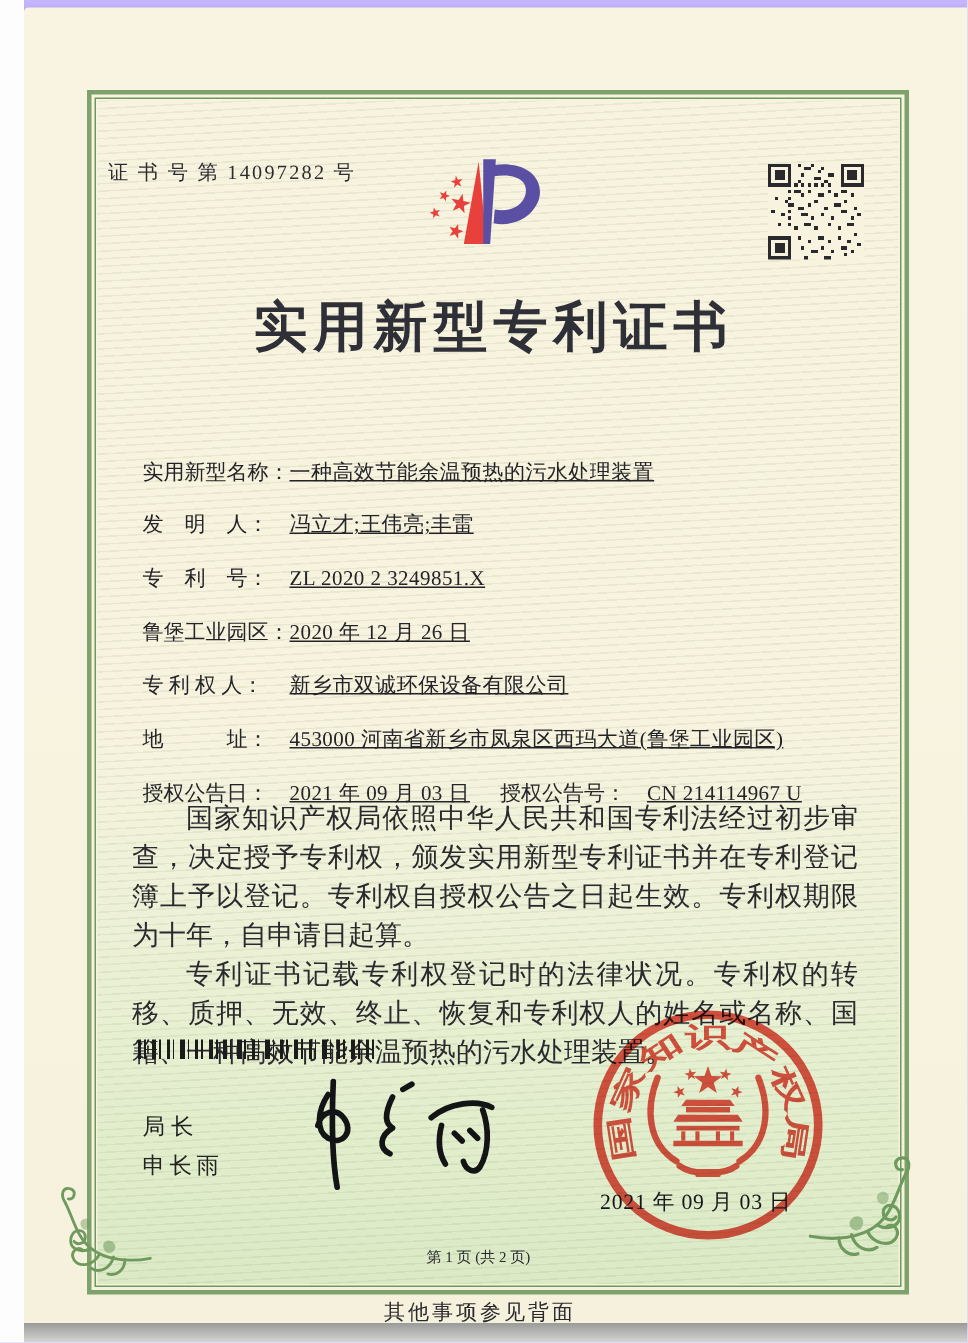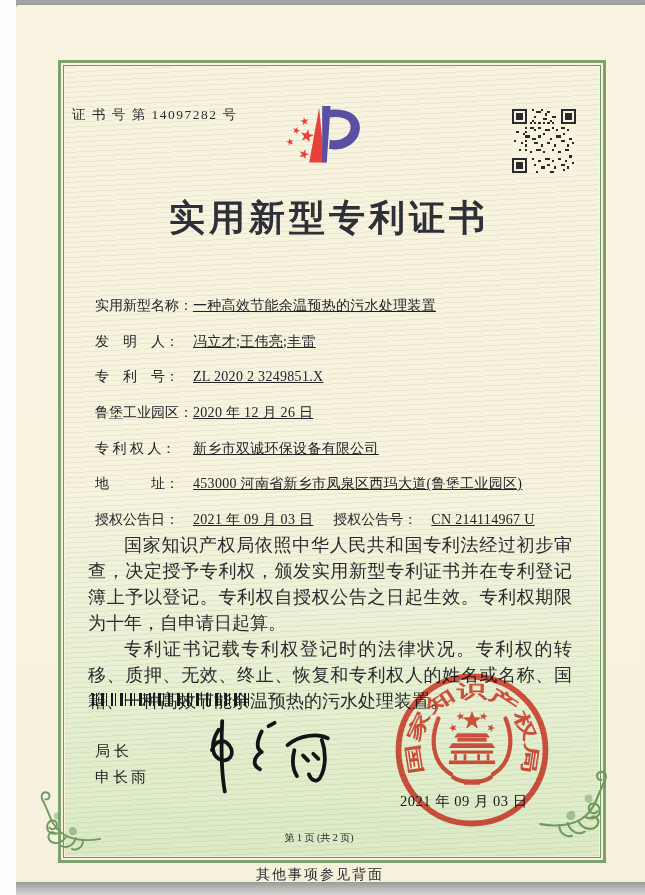--- a/index.html
+++ b/index.html
@@ -1,18 +1,18 @@
 <!DOCTYPE html>
 <html><head>
 <meta charset="utf-8">
 <style>
   html,body{margin:0;padding:0;}
   body{width:645px;height:895px;background:#fdfdfd;overflow:hidden;
        font-family:"Liberation Serif","DejaVu Serif",serif;}
-  .scan{position:relative;width:645px;height:895px;background:#a3a3a3;}
+  .scan{position:relative;width:645px;height:895px;background:#c4b5fd;}
   .paper{position:absolute;left:16px;top:5px;width:629px;height:877px;
          background:linear-gradient(180deg,#f9f4e2 0%,#f8f3df 70%,#f6f1dc 100%);
          border-radius:3px 0 0 0;box-shadow:0 2px 4px rgba(0,0,0,.25);}
   .shadow-bottom{position:absolute;left:16px;top:882px;width:629px;height:13px;
          background:linear-gradient(180deg,#9a9a98,#d6d6d4);}
   
   .ghost-circle{position:absolute;left:92px;top:110px;width:124px;height:124px;border-radius:50%;
          border:9px solid rgba(212,148,128,.10);filter:blur(3px);}
   .ghost-line1{position:absolute;left:148px;top:188px;width:370px;height:9px;
          background:rgba(190,120,110,.10);filter:blur(3px);}
@@ -32,21 +32,21 @@
   .orn-left{left:38px;top:786px;width:66px;height:68px;}
   .orn-right{left:536px;top:766px;width:74px;height:74px;transform:scaleX(-1);}
   
   .cert-no{position:absolute;left:72px;top:106px;font-size:13.5px;letter-spacing:1.5px;color:#2c2c30;}
   .logo{position:absolute;left:276px;top:100px;width:100px;height:84px;}
   .qr{position:absolute;left:512px;top:109px;width:64px;height:64px;}
   .title{position:absolute;left:58px;top:194px;width:542px;text-align:center;
          font-size:36px;font-weight:700;letter-spacing:4px;color:#2f2f38;}
   
   .fields{position:absolute;left:95px;top:288px;width:478px;font-size:14px;color:#232328;}
-  .frow{display:flex;height:35.7px;align-items:center;white-space:nowrap;}
+  .frow{display:flex;height:35.7px;align-items:flex-end;white-space:nowrap;}
   .flabel{width:98px;flex:none;}
   .fvalue{letter-spacing:.3px;text-decoration:underline;}
   .grant-pair2{margin-left:20px;}
   
   .body-text{position:absolute;left:88px;top:532px;width:484px;font-size:18px;line-height:26px;
          color:#2a2a2e;text-align:justify;}
   .body-text p{margin:0;text-indent:2em;}
   
   .barcode{position:absolute;left:92px;top:693px;width:160px;height:13px;
          background-image:repeating-linear-gradient(90deg,

